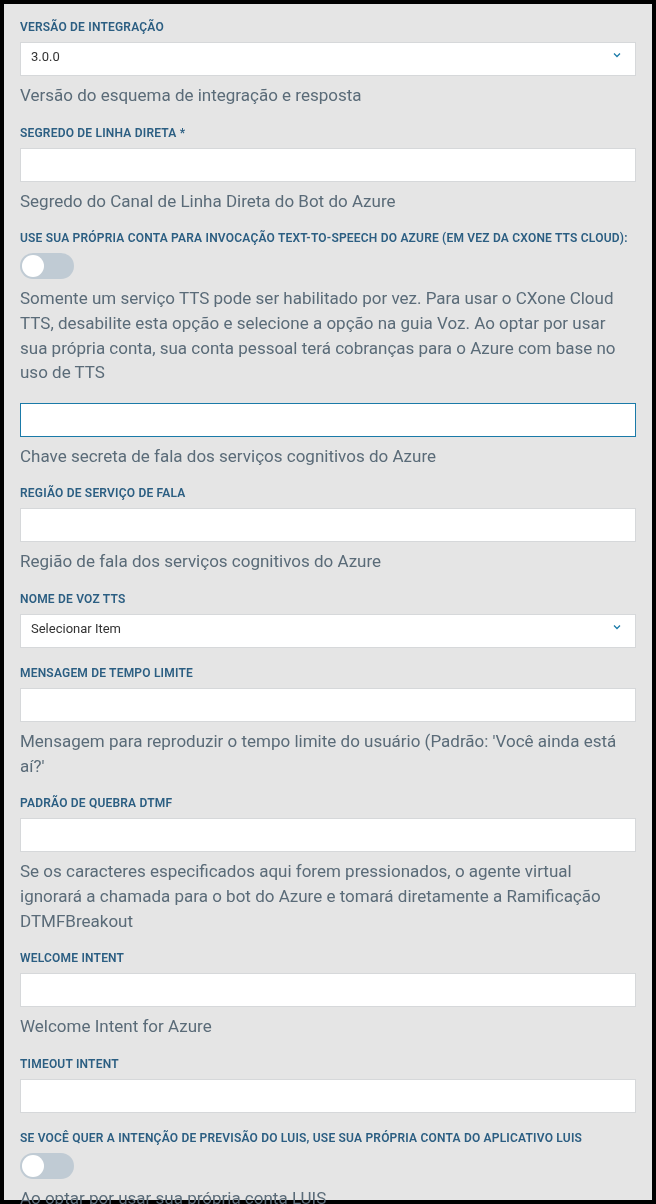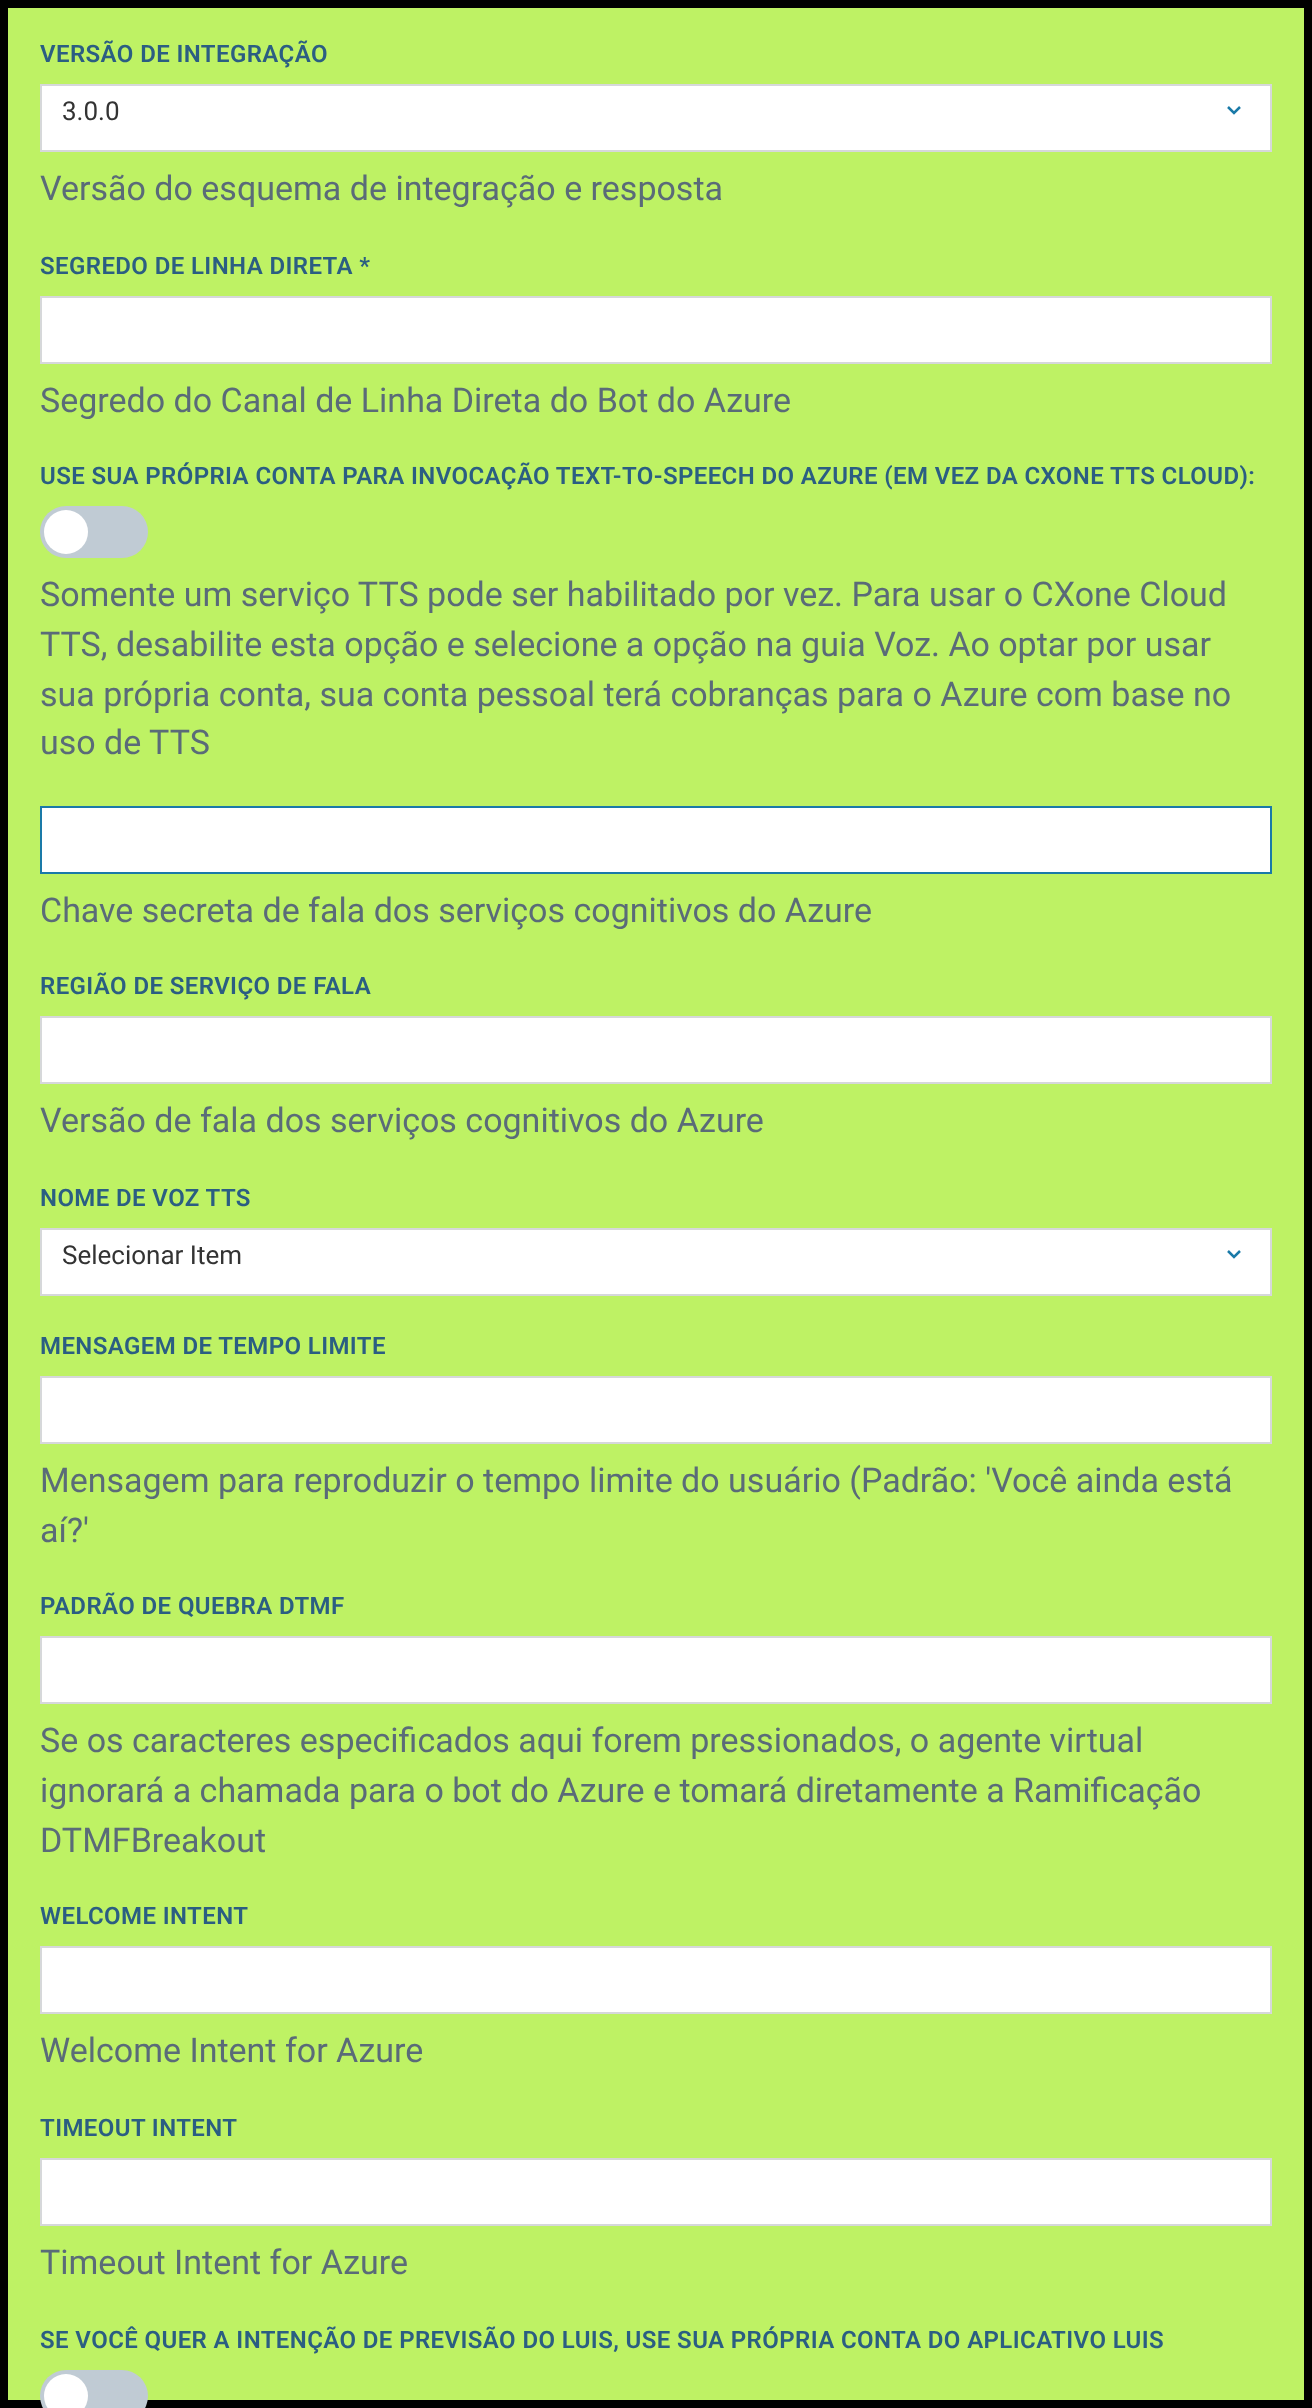--- a/index.html
+++ b/index.html
@@ -4,21 +4,21 @@
 <style>
   * { box-sizing: border-box; margin: 0; padding: 0; }
   body {
     font-family: -apple-system, BlinkMacSystemFont, "Segoe UI", Roboto, Arial, sans-serif;
     background: #000;
     width: 656px;
     height: 1204px;
     overflow: hidden;
   }
   .container {
-    background: #bef264;
+    background: #e5e5e5;
     width: 648px;
     margin: 4px;
     padding: 16px 16px 8px 16px;
     height: 1196px;
   }
   .form-group {
     margin-bottom: 18px;
   }
   .form-label {
     display: block;
@@ -115,21 +115,21 @@
   </div>
 
   <div class="form-group">
     <input type="text" class="form-input focused" value="" style="">
     <div class="form-help">Chave secreta de fala dos serviços cognitivos do Azure</div>
   </div>
 
   <div class="form-group">
     <label class="form-label">REGIÃO DE SERVIÇO DE FALA</label>
     <input type="text" class="form-input" value="" style="">
-    <div class="form-help">Versão de fala dos serviços cognitivos do Azure</div>
+    <div class="form-help">Região de fala dos serviços cognitivos do Azure</div>
   </div>
 
   <div class="form-group">
     <label class="form-label">NOME DE VOZ TTS</label>
     <div class="form-select">
       <span class="form-select-text">Selecionar Item</span>
       <svg class="chevron" viewBox="0 0 24 24" fill="none" stroke="currentColor" stroke-width="2.5">
           <polyline points="6 9 12 15 18 9"></polyline>
         </svg>
     </div>
@@ -149,21 +149,20 @@
 
   <div class="form-group">
     <label class="form-label">WELCOME INTENT</label>
     <input type="text" class="form-input" value="" style="">
     <div class="form-help">Welcome Intent for Azure</div>
   </div>
 
   <div class="form-group">
     <label class="form-label">TIMEOUT INTENT</label>
     <input type="text" class="form-input" value="" style="">
-    <div class="form-help">Timeout Intent for Azure</div>
   </div>
 
   <div class="form-group" style="margin-bottom:4px;">
     <label class="form-label">SE VOCÊ QUER A INTENÇÃO DE PREVISÃO DO LUIS, USE SUA PRÓPRIA CONTA DO APLICATIVO LUIS</label>
     <div class="toggle">
       <div class="toggle-knob"></div>
     </div>
     <div class="form-help">Ao optar por usar sua própria conta LUIS</div>
   </div>
 

